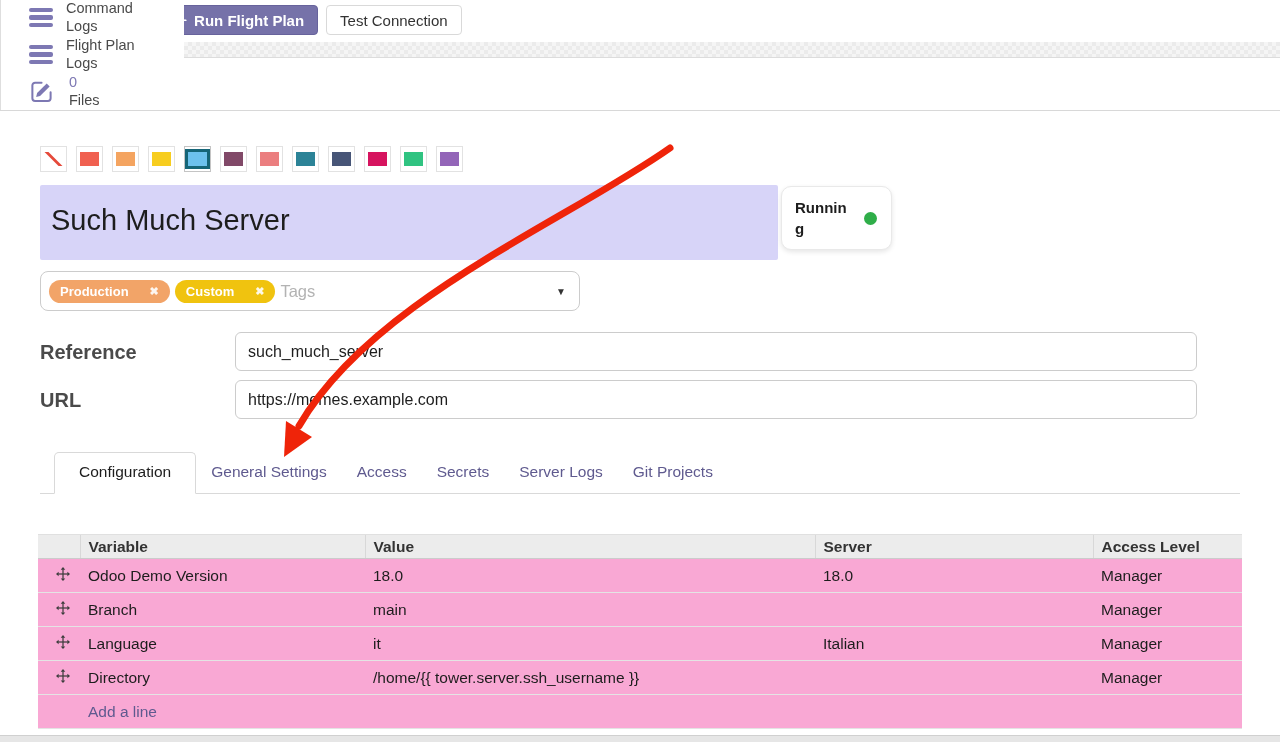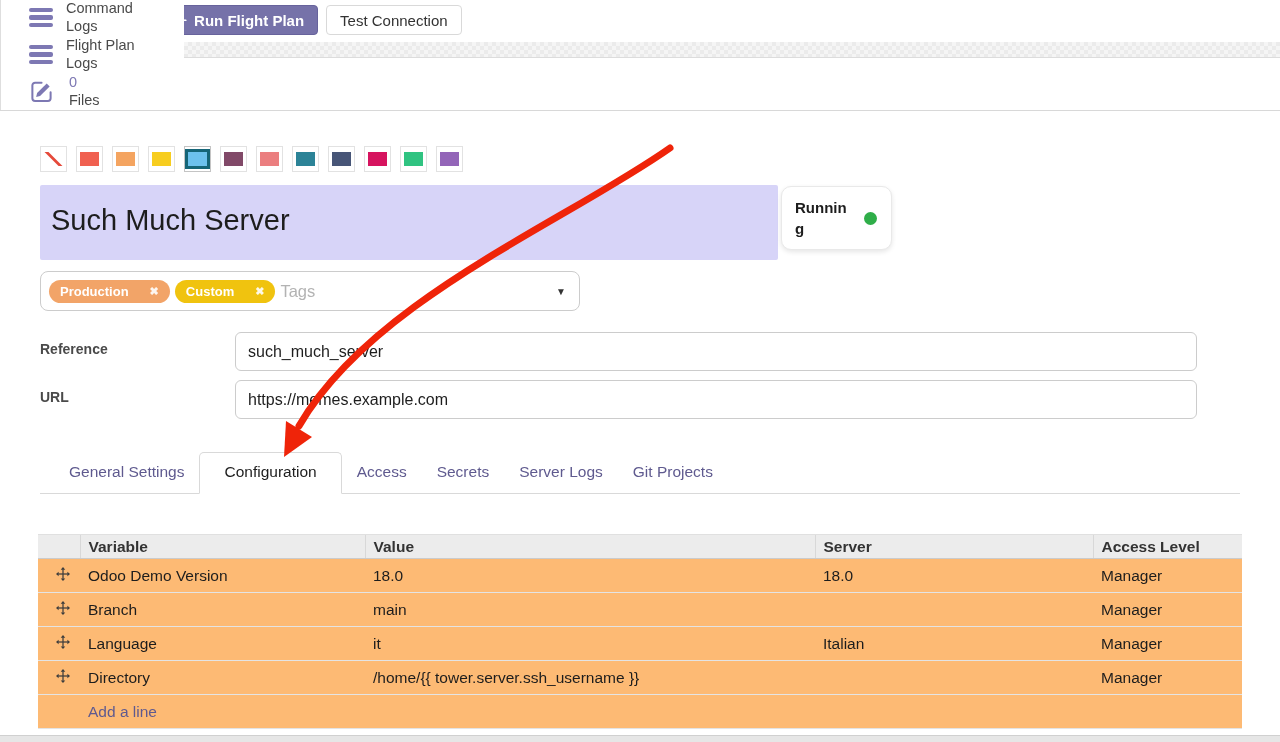--- a/index.html
+++ b/index.html
@@ -56,38 +56,38 @@
   .tags-field { margin-top:11px; width:540px; height:40px; border:1px solid #ccc; border-radius:8px;
                 display:flex; align-items:center; padding:0 30px 0 8px; position:relative; background:#fff; }
   .tag-pill { border-radius:999px; color:#fff; font-weight:bold; font-size:13px; padding:4px 11px;
               display:inline-flex; align-items:center; gap:21px; margin-right:5px; cursor:default; }
   .tag-x { font-size:11px; opacity:.9; cursor:pointer; }
   .tags-ph { color:#b3b3b3; font-size:16.5px; }
   .tags-caret { position:absolute; right:13px; top:14px; font-size:10px; color:#333; cursor:pointer; }
 
   .fields { margin-top:21px; }
   .field-row { display:flex; margin-bottom:9px; }
-  .field-label { width:195px; padding-top:9px; font-weight:bold; font-size:14px; color:#4a4a4a; }
+  .field-label { width:195px; padding-top:9px; font-weight:bold; font-size:20px; color:#4a4a4a; }
   .field-input { width:962px; height:39px; border:1px solid #ccc; border-radius:6px; font-size:16px;
                  color:#1d1d1d; padding:0 12px; font-family:inherit; outline:none; background:#fff; }
 
   
   .tabs { margin-top:33px; width:1200px; padding-left:14px; display:flex; align-items:flex-end;
           border-bottom:1px solid #d9d9d9; }
   .tab { color:#5f5a8f; font-size:15.5px; padding:10px 15px 12px; cursor:pointer; white-space:nowrap; }
   .tab.active { background:#fff; border:1px solid #d9d9d9; border-bottom:1px solid #fff; margin-bottom:-1px;
                 border-radius:5px 5px 0 0; color:#1d1d1d; padding:10px 24px 12px; }
 
   
   .table-wrap { margin-top:40px; margin-left:-2px; }
   table.cfg { border-collapse:collapse; table-layout:fixed; width:1204px; font-size:15.5px; }
   table.cfg thead th { background:#ececec; font-weight:bold; color:#333; text-align:left; height:24px;
     padding:0 0 0 8px; border-top:1px solid #e0e0e0; border-bottom:1px solid #cbcbcb; border-left:1px solid #d8d8d8; }
   table.cfg thead th.handle-col { border-left:none; }
-  table.cfg tbody td { height:34px; padding:0 0 0 8px; background:#fdba74; border-bottom:1px solid #e4e4e4;
+  table.cfg tbody td { height:34px; padding:0 0 0 8px; background:#f9a8d4; border-bottom:1px solid #e4e4e4;
     color:#1d1d1d; overflow:hidden; white-space:nowrap; }
   td.handle-cell { text-align:center; padding:0; cursor:grab; }
   tr.add-row td { background:#fafafa; border-bottom:none; }
   .add-link { color:#5f5a8f; cursor:pointer; }
 
   .page-footer-band { position:absolute; left:0; bottom:0; width:1280px; height:7px;
                       background:#e6e6e6; border-top:1px solid #d0d0d0; }
 
   .arrow-overlay { position:absolute; left:0; top:0; width:1280px; height:742px; pointer-events:none; z-index:50; }
 </style>
@@ -209,22 +209,22 @@
       <div class="field-label">Reference</div>
       <input class="field-input" value="such_much_server" style="">
     </div>
     <div class="field-row">
       <div class="field-label">URL</div>
       <input class="field-input" value="https://memes.example.com" style="">
     </div>
   </div>
 
   <div class="tabs">
+    <span class="tab active">Configuration</span>
     <span class="tab">General Settings</span>
-    <span class="tab active">Configuration</span>
     <span class="tab">Access</span>
     <span class="tab">Secrets</span>
     <span class="tab">Server Logs</span>
     <span class="tab">Git Projects</span>
   </div>
 
   <div class="table-wrap">
     <table class="cfg">
       <colgroup>
           <col style="width:42px">

